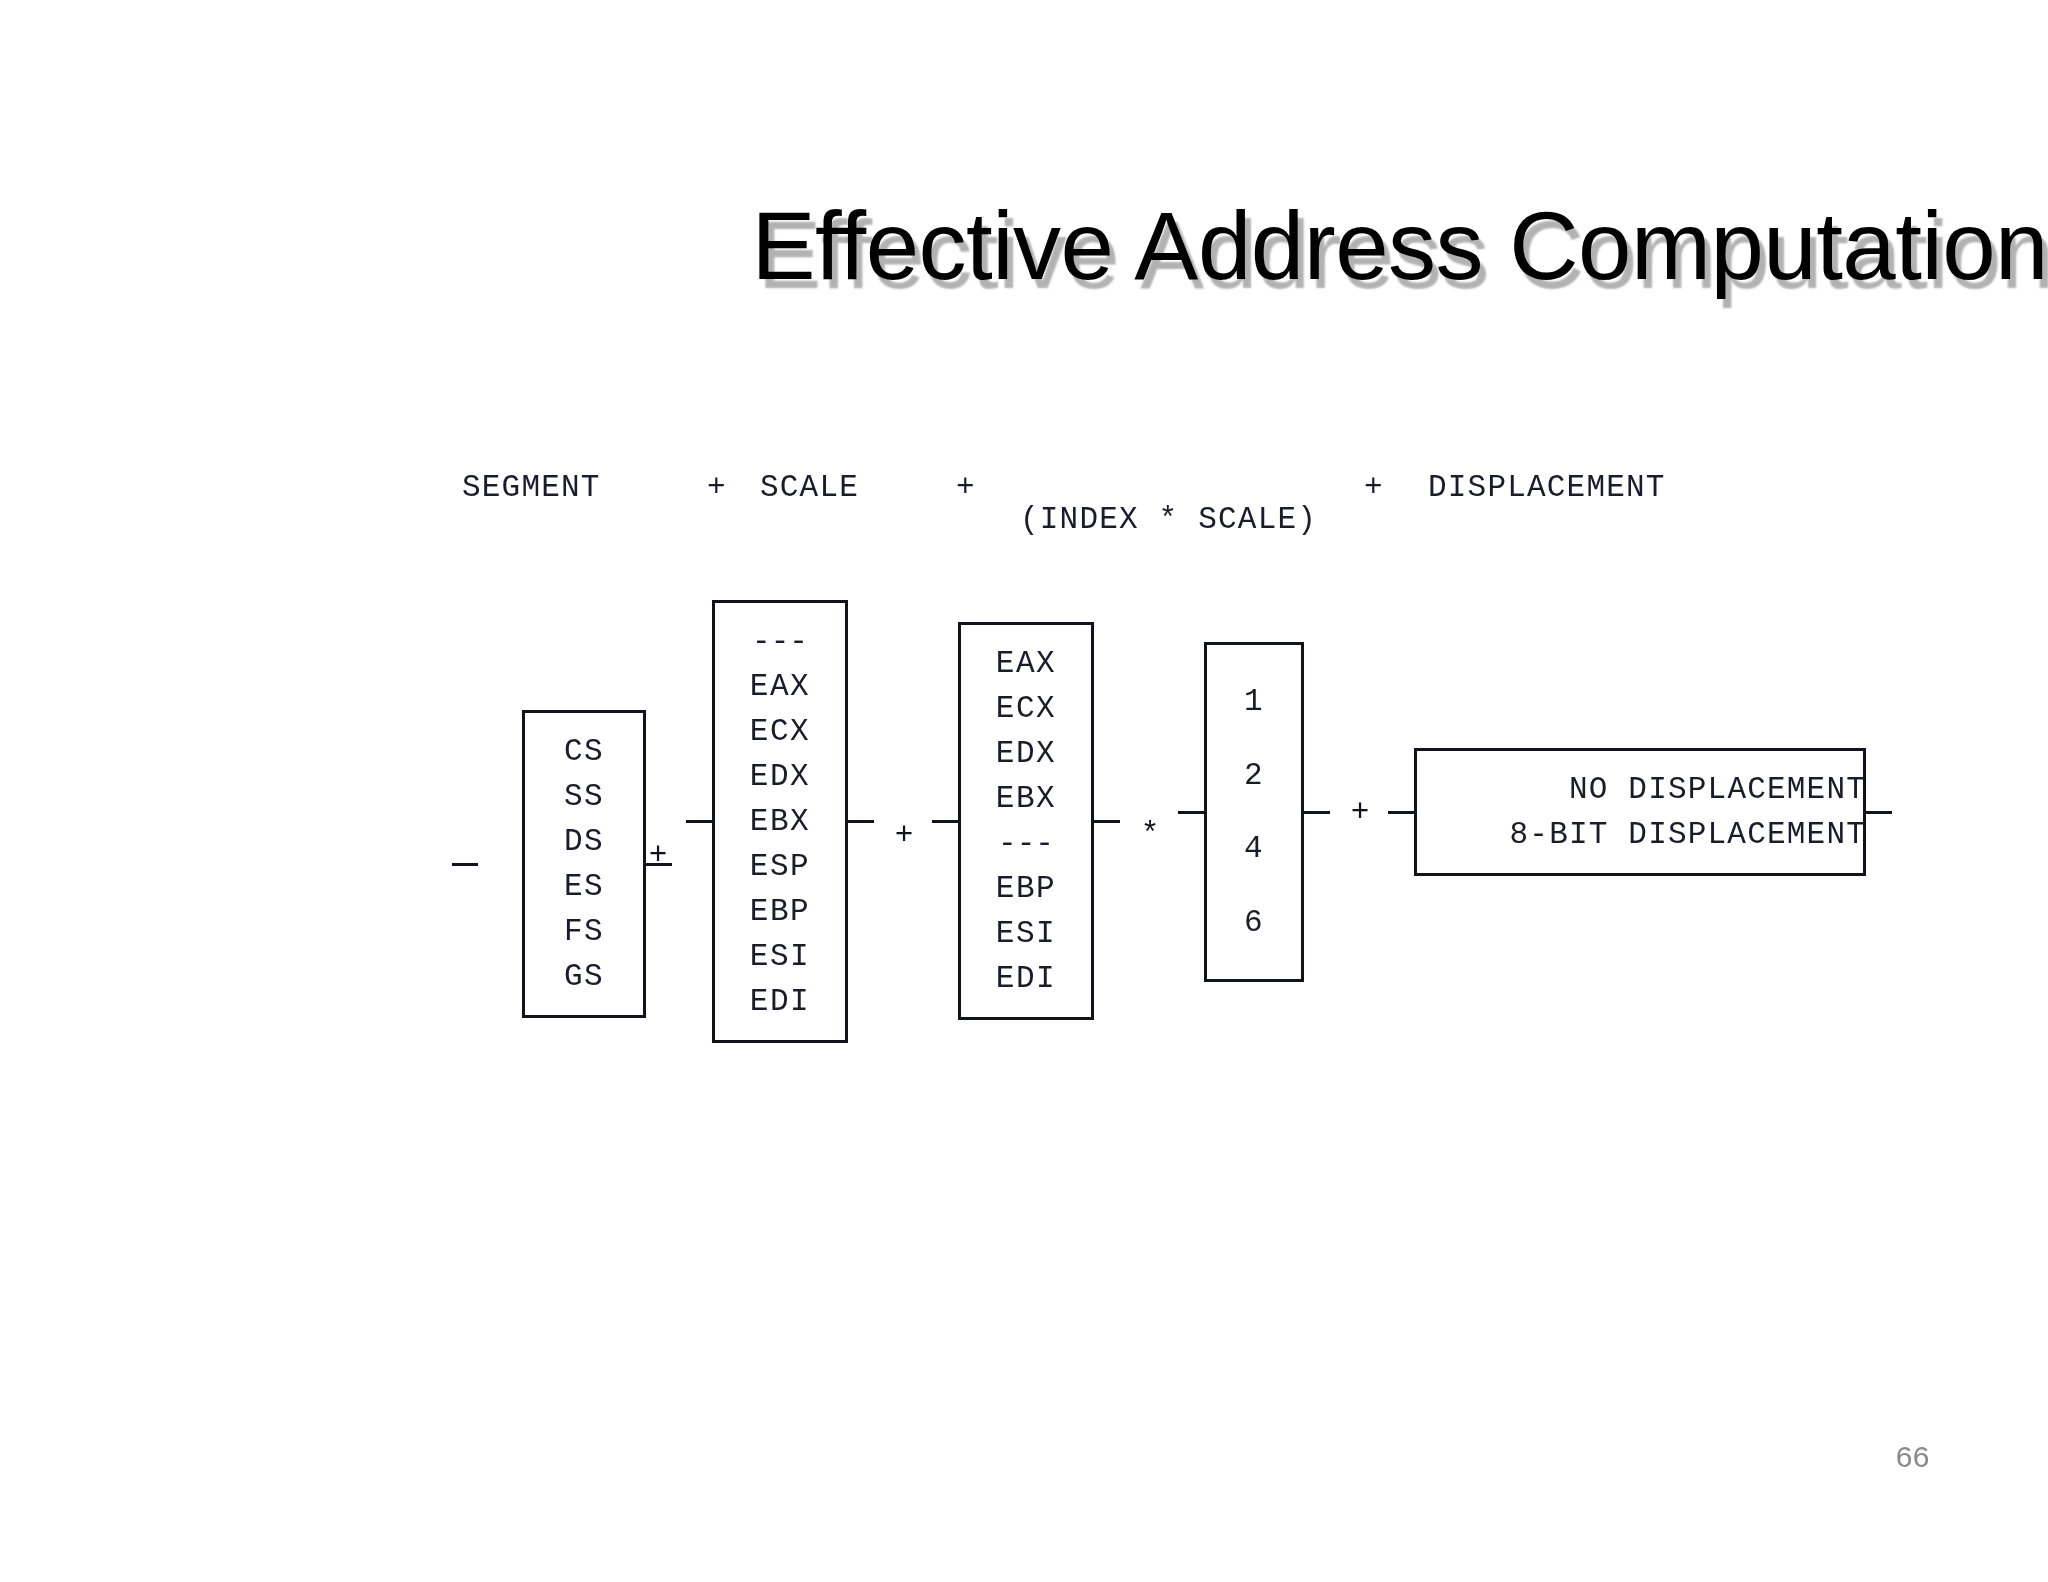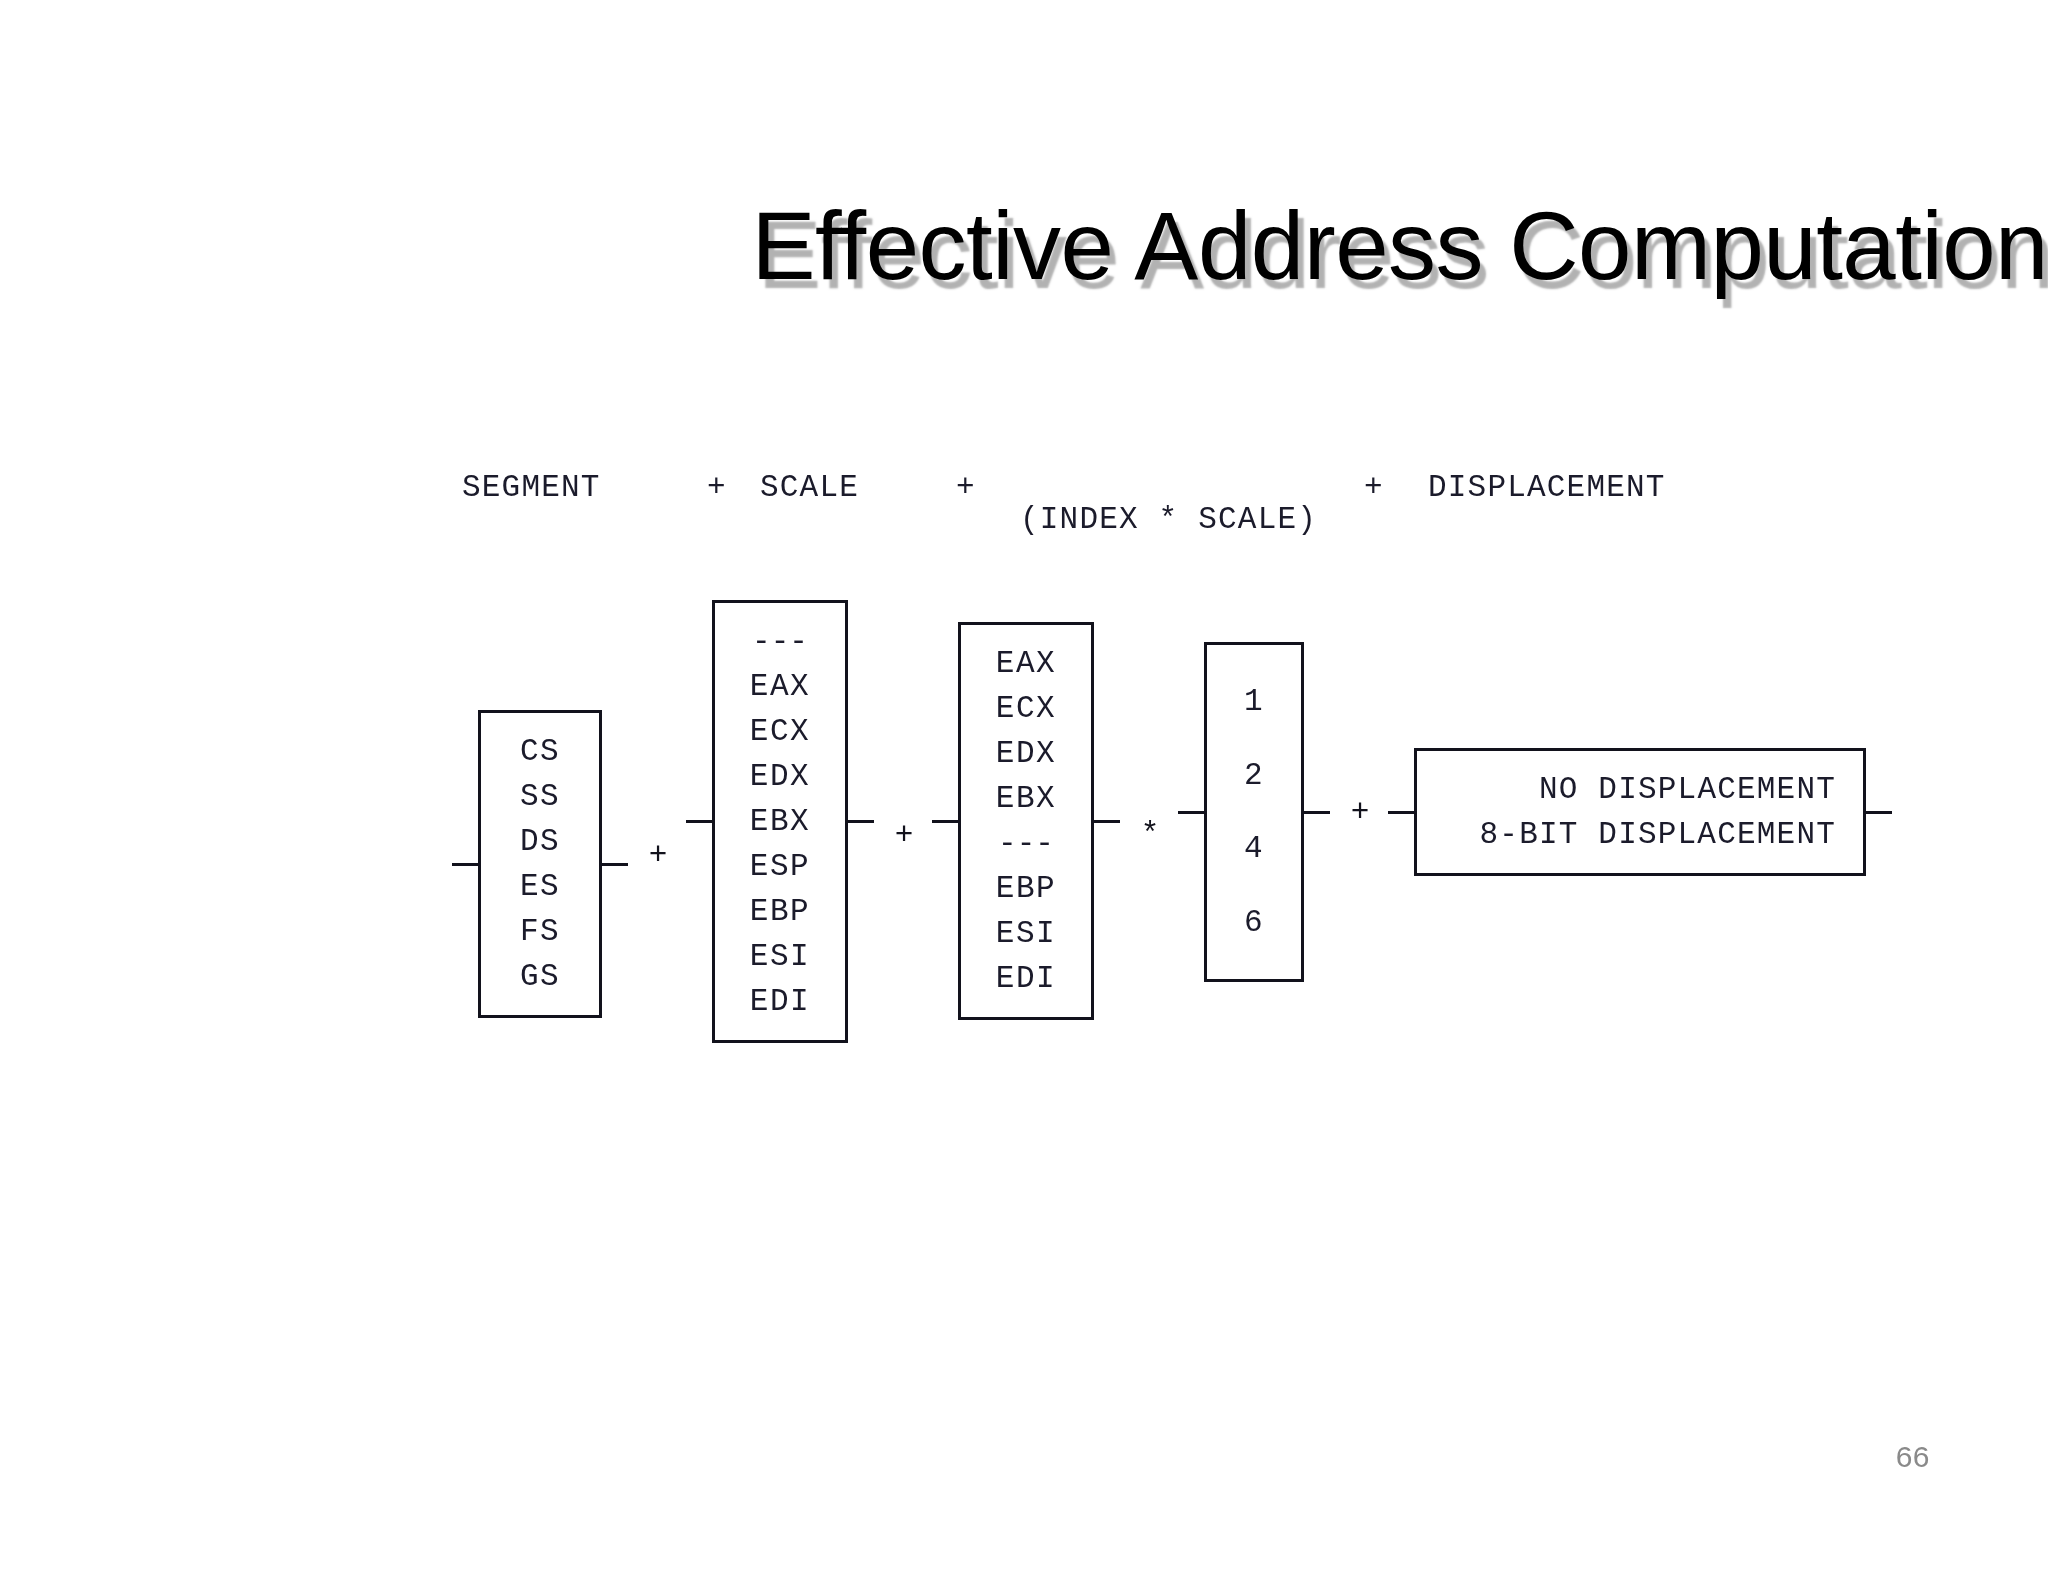--- a/index.html
+++ b/index.html
@@ -127,29 +127,28 @@
   .op {
     font-size: 31px;
     line-height: 1;
     width: 56px;
     text-align: center;
     flex: 0 0 auto;
     color: #12121c;
   }
 
   
-  .bracket.seg   { width: 124px; }
+  .bracket.seg   { width: 124px; margin-left: 44px; }
   .bracket.base  { width: 136px; }
   .bracket.index { width: 136px; }
   .bracket.scale { width: 100px; }
   .bracket.disp  { width: 452px; }
 
   .bracket.disp .row {
     text-align: right;
-    padding-right: 30px;
     letter-spacing: 1.2px;
   }
 
   
   .bracket.scale .row { line-height: 45px; height: 45px; }
   .bracket.scale { padding: 16px 0; }
 
   
   #page-number {
     position: absolute;

